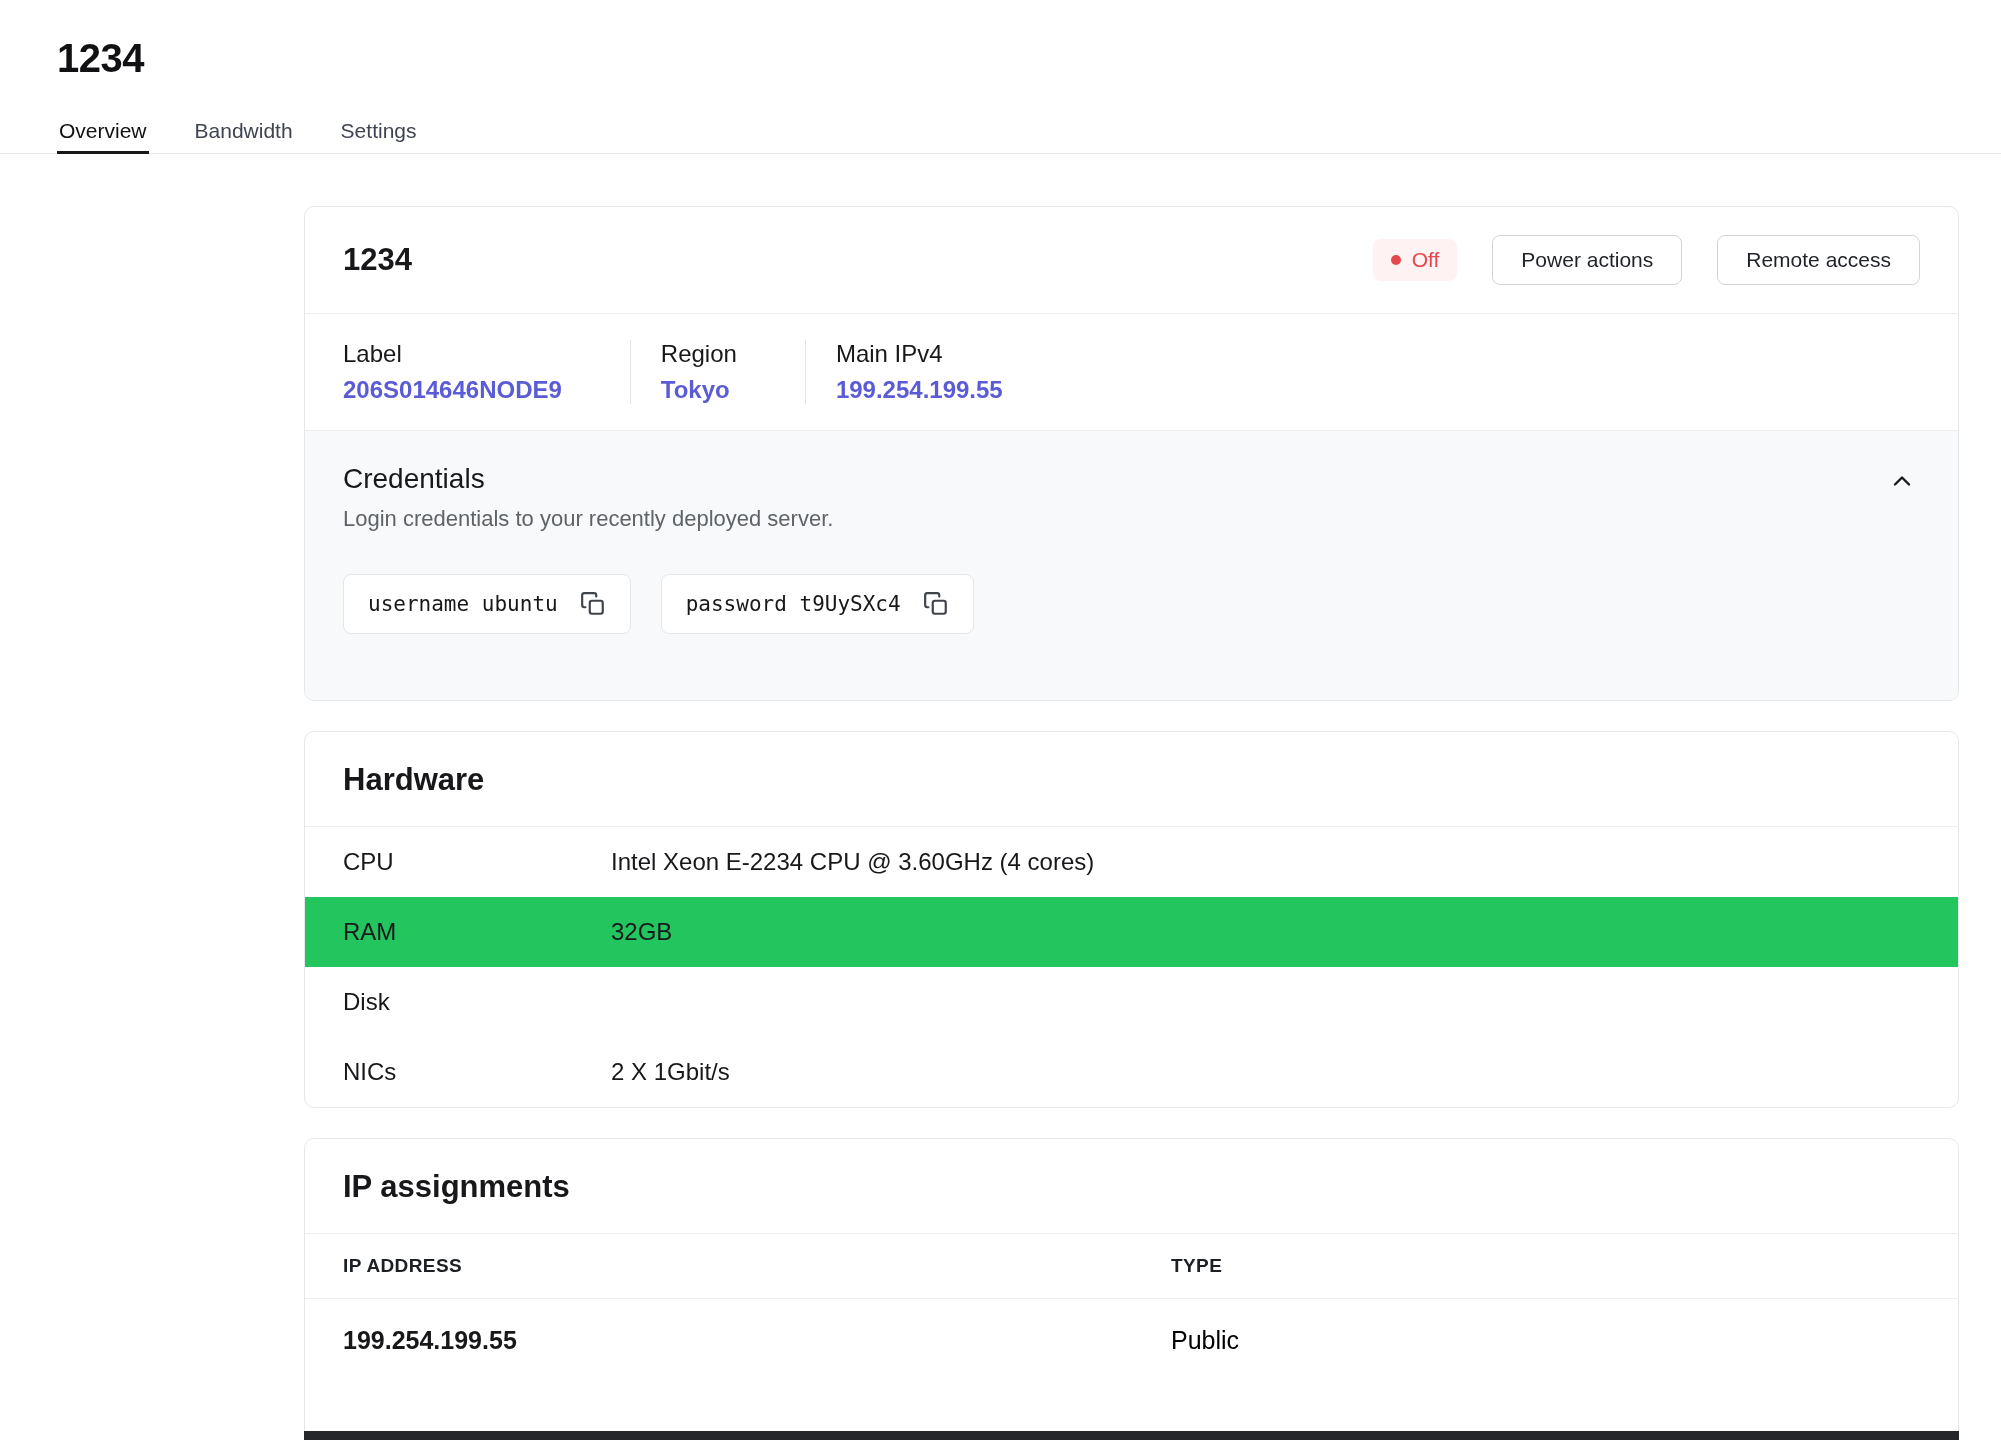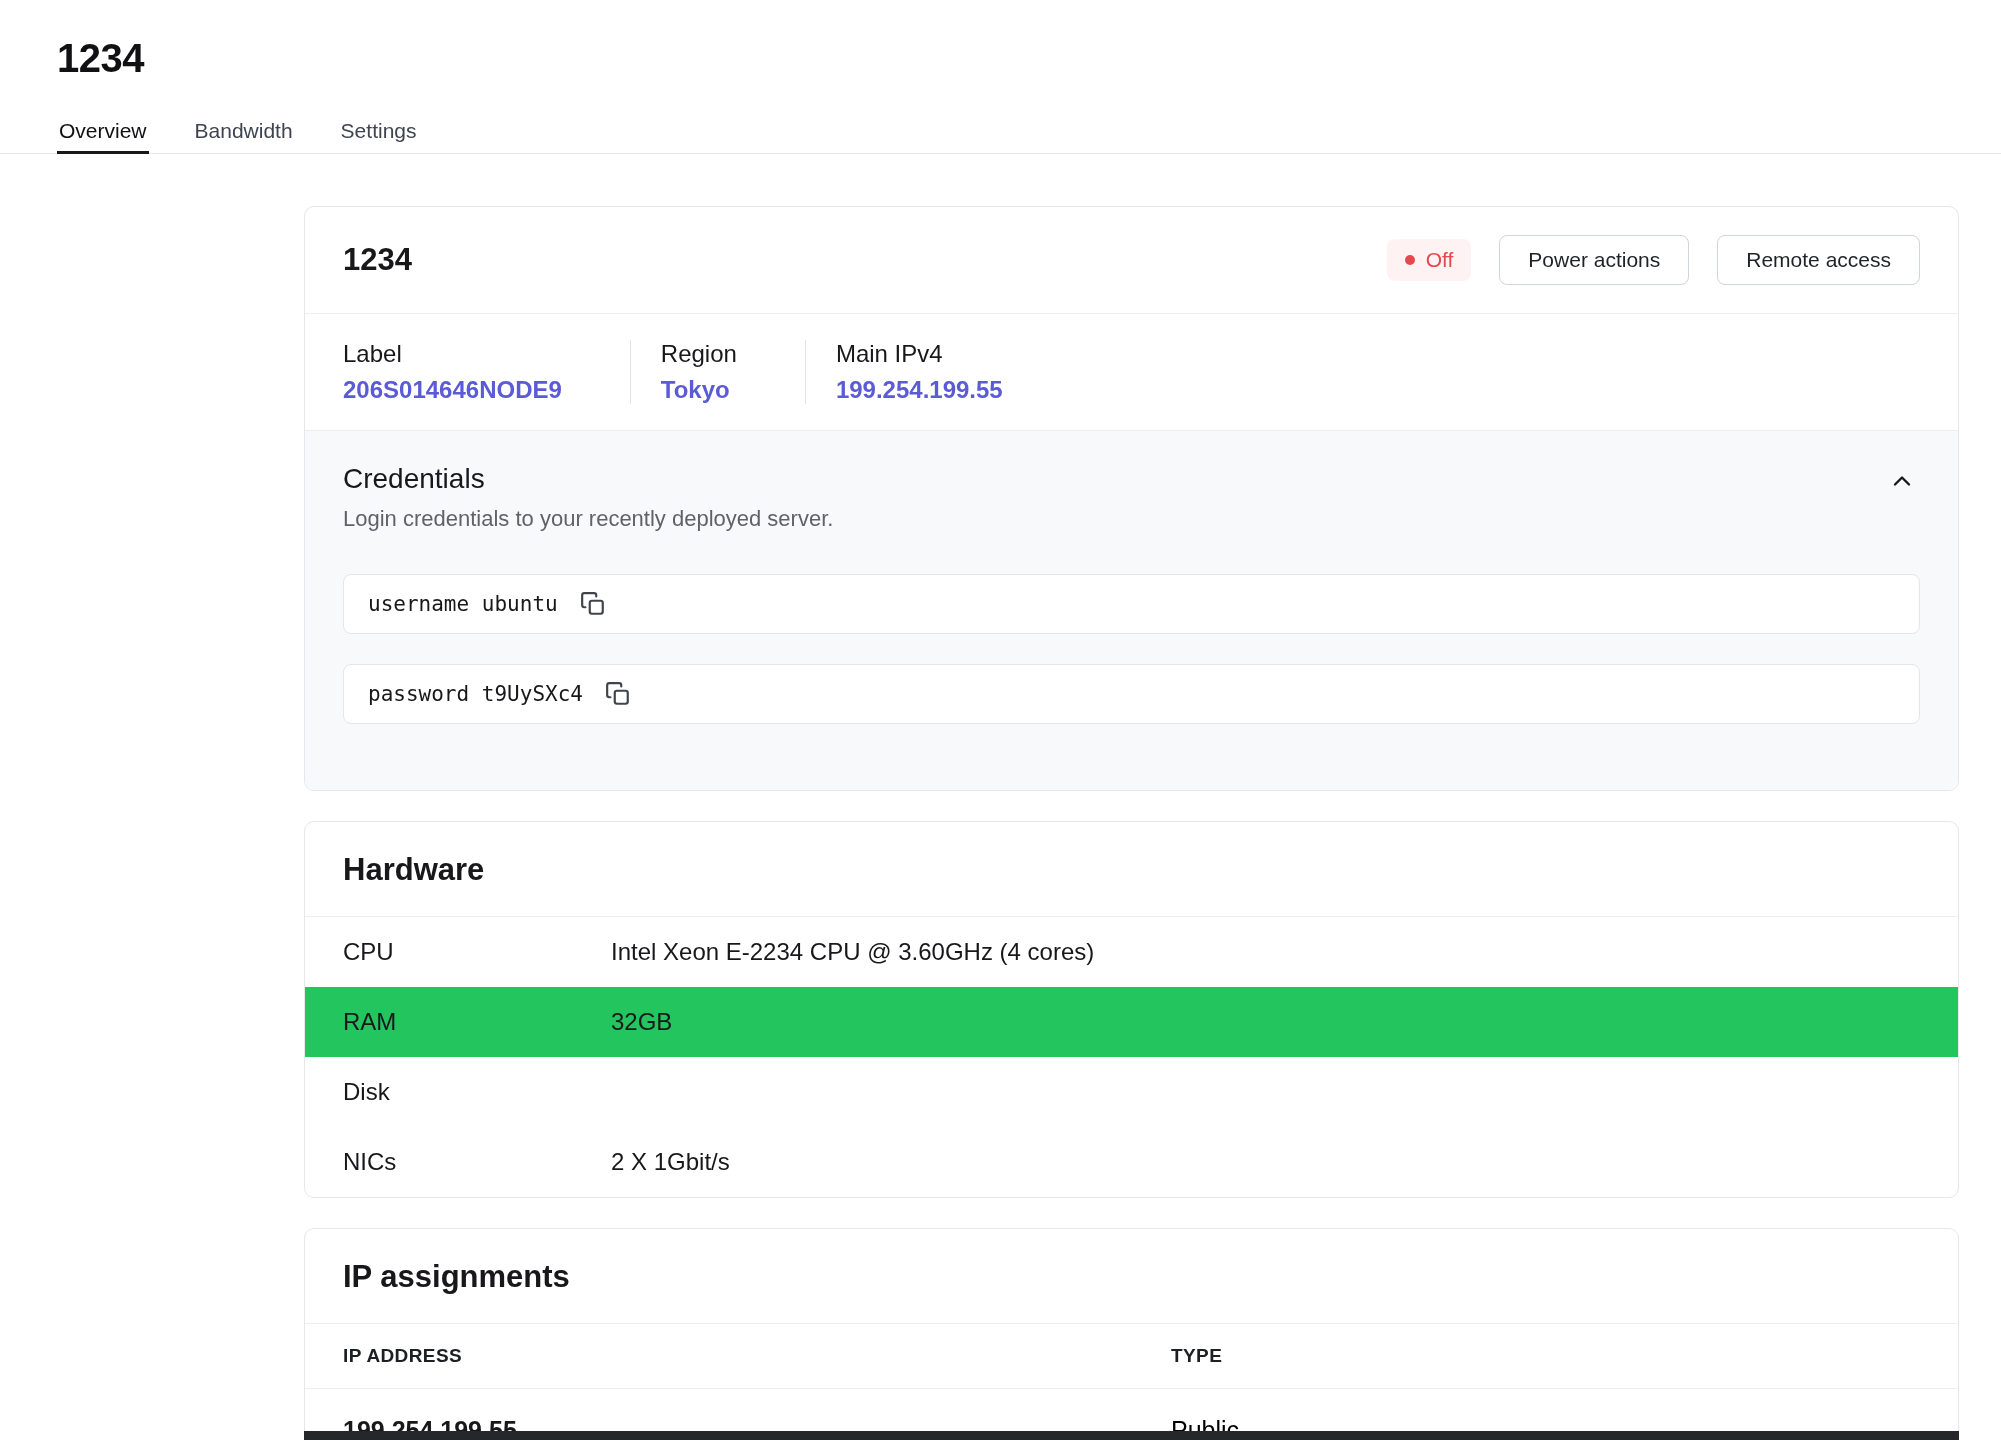--- a/index.html
+++ b/index.html
@@ -42,21 +42,21 @@
     background: #fff;
     margin-bottom: 30px;
   }
 
   
   .card-header {
     display: flex; justify-content: space-between; align-items: center;
     padding: 28px 38px;
   }
   .server-name { font-size: 31px; font-weight: 700; }
-  .header-actions { display: flex; align-items: center; gap: 28px; }
+  .header-actions { display: flex; align-items: center; gap: 35px; }
 
   .status-badge {
     display: inline-flex; align-items: center; gap: 11px;
     background: #fef2f2; border-radius: 8px;
     padding: 9px 18px;
     font-size: 21px; font-weight: 500; color: #e5484d;
   }
   .status-dot { width: 10px; height: 10px; border-radius: 50%; background: #e5484d; }
 
   .btn {
@@ -87,21 +87,21 @@
     border-top: 1px solid #eceef0;
     background: #f8f9fb;
     border-radius: 0 0 10px 10px;
     padding: 32px 38px 66px;
   }
   .cred-head { display: flex; justify-content: space-between; align-items: flex-start; }
   .cred-title { font-size: 28px; font-weight: 500; color: #18181b; }
   .cred-sub { margin-top: 11px; font-size: 22px; color: #5f6368; }
   .chevron { cursor: pointer; padding: 4px; }
 
-  .chips { display: flex; gap: 30px; margin-top: 42px; flex-direction: column; }
+  .chips { display: flex; gap: 30px; margin-top: 42px; }
   .chip {
     display: flex; align-items: center; gap: 22px;
     background: #fff;
     border: 1px solid #e4e6ea;
     border-radius: 8px;
     padding: 16px 24px;
     font-family: "DejaVu Sans Mono", monospace;
     font-size: 21px;
     color: #18181b;
   }

